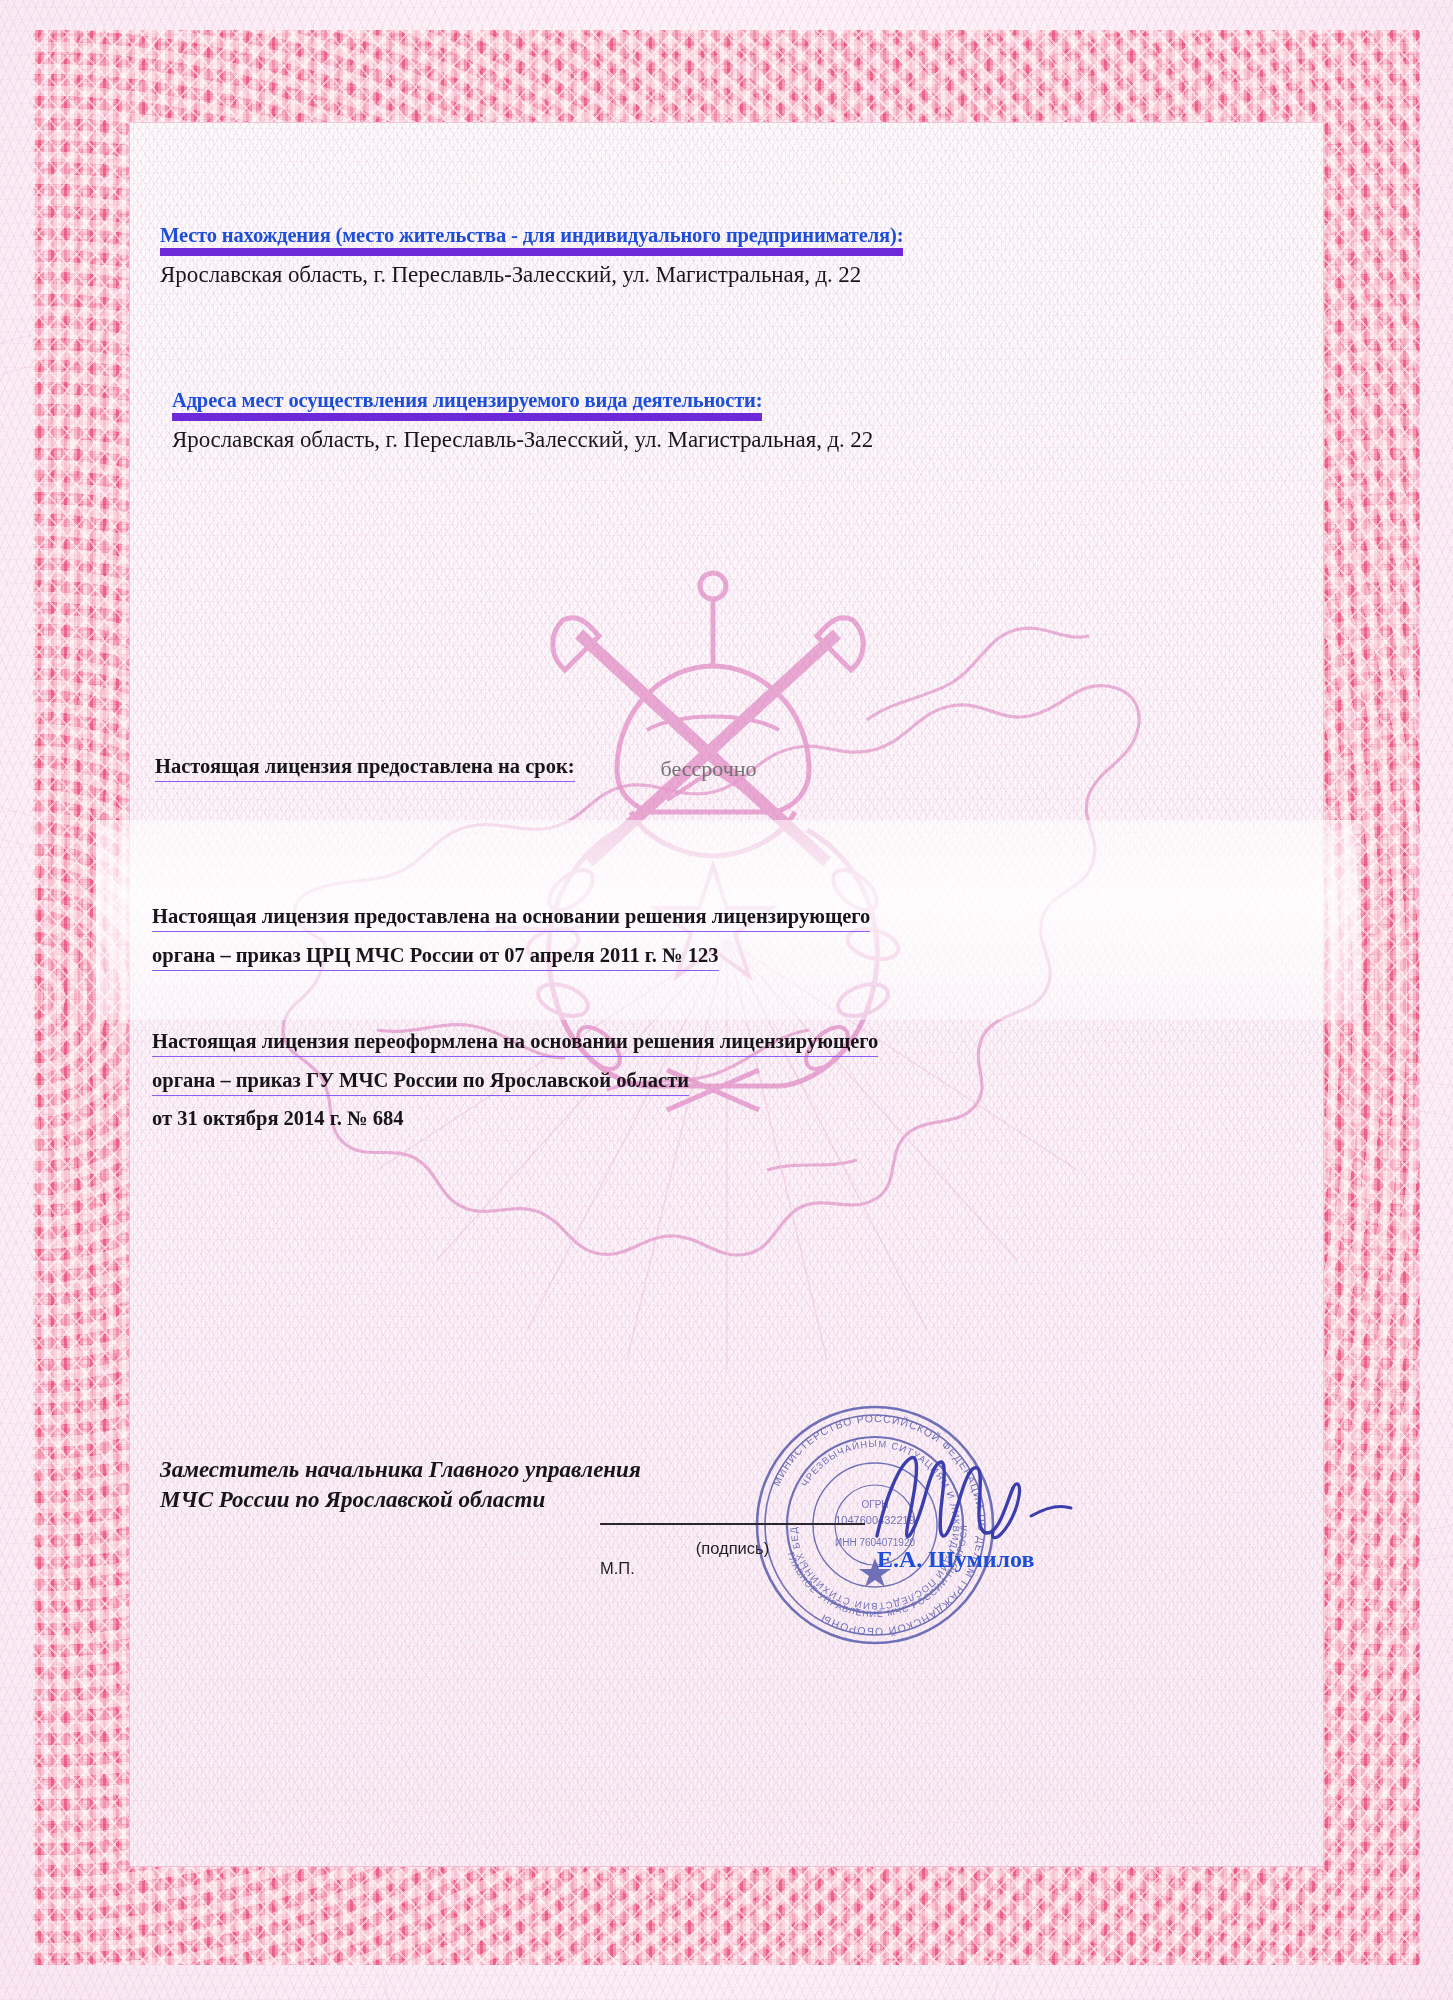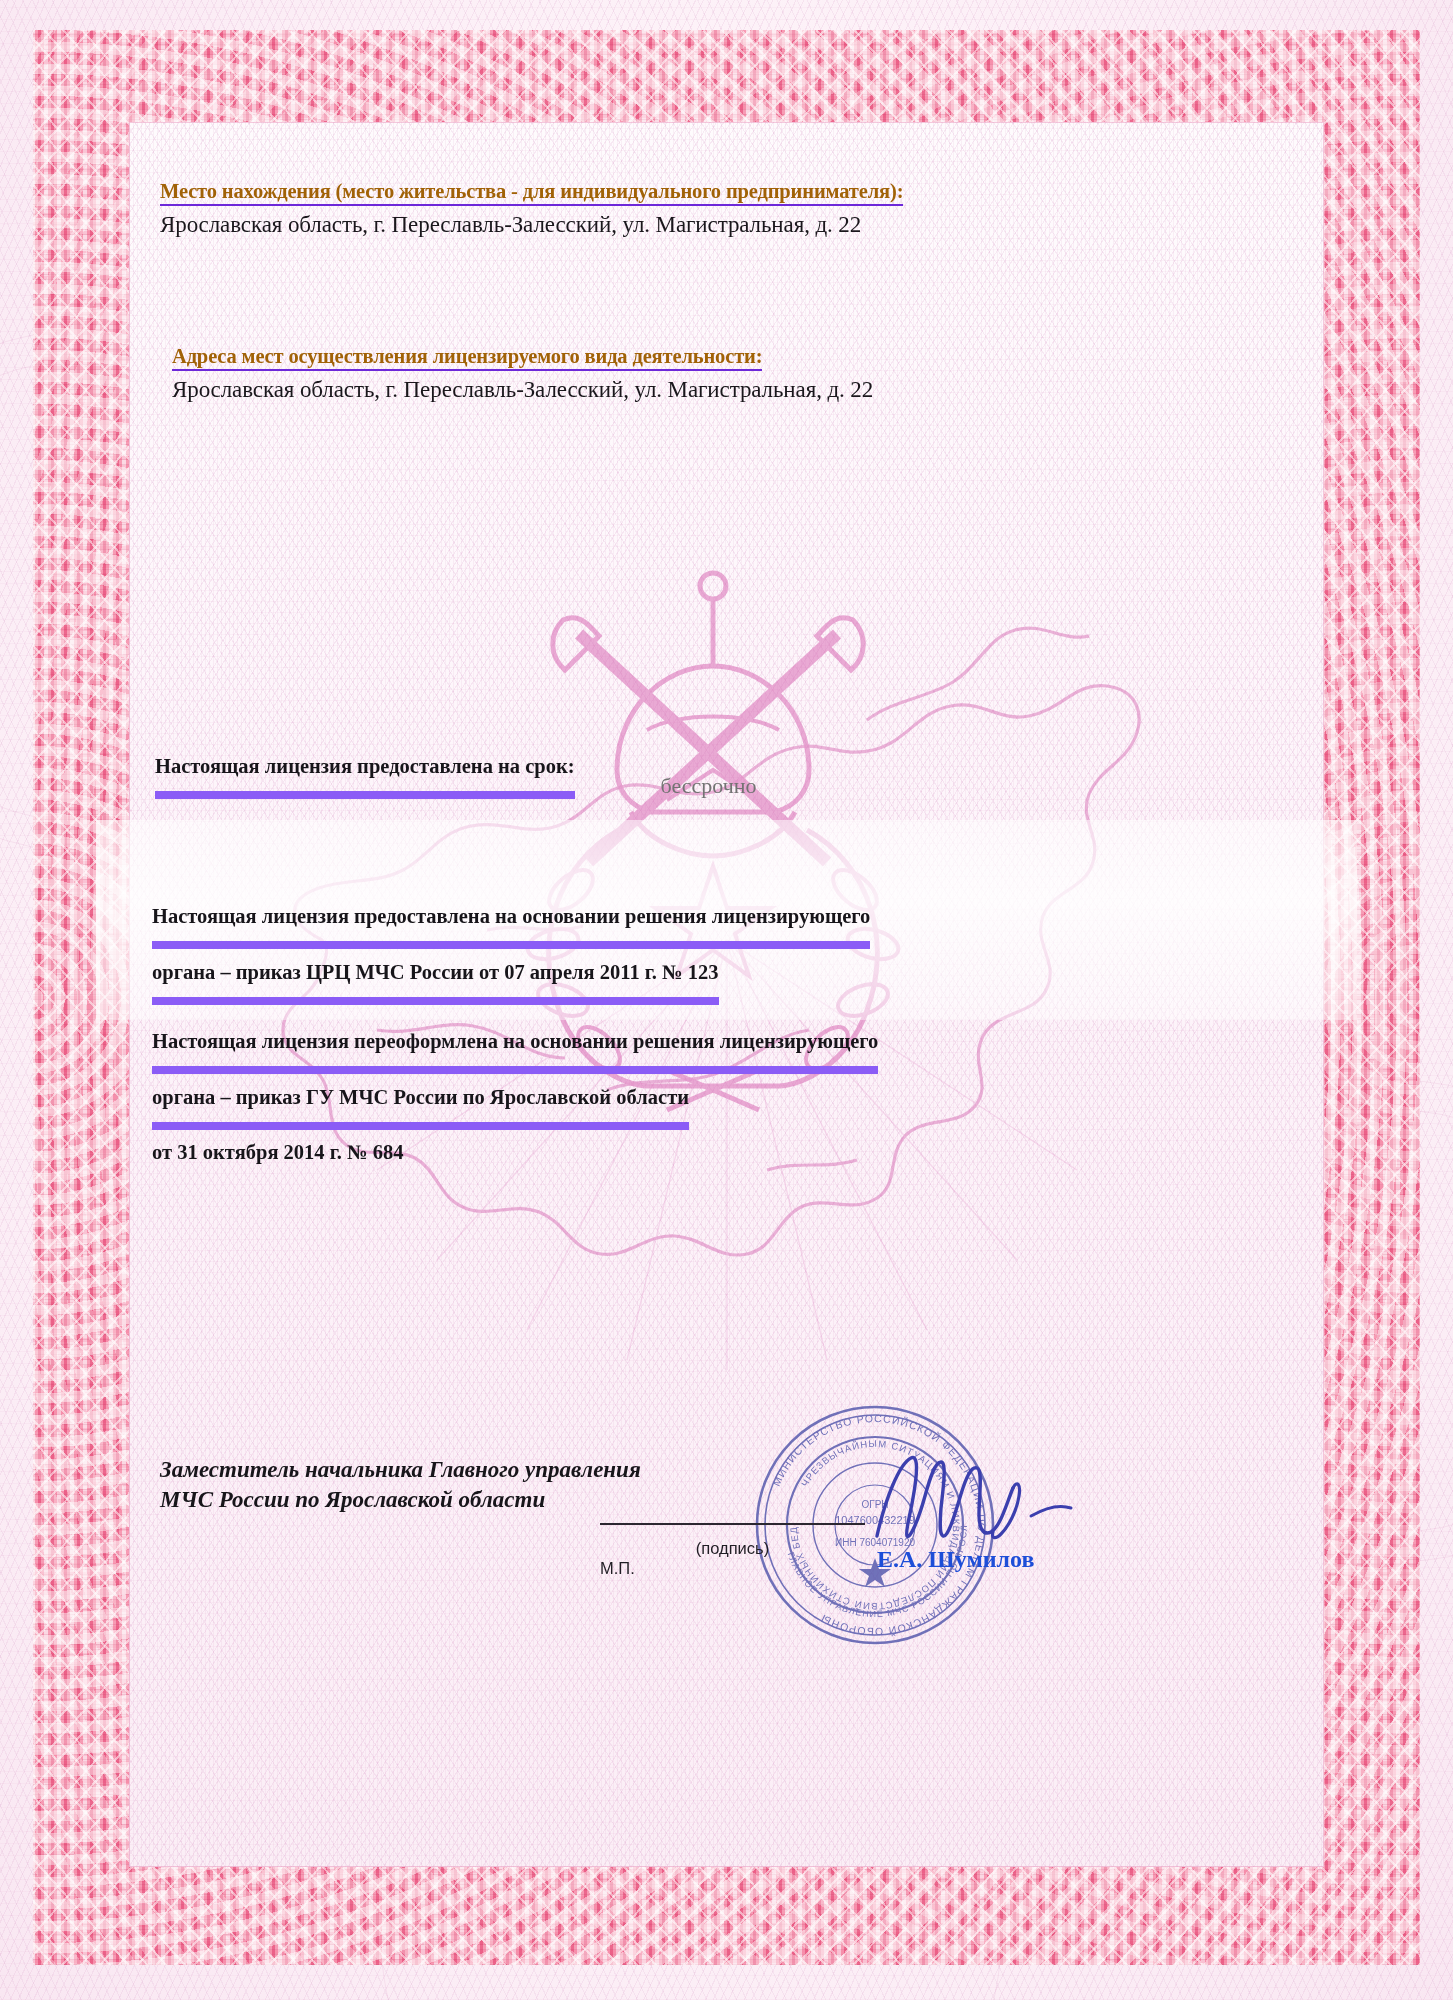--- a/index.html
+++ b/index.html
@@ -91,44 +91,45 @@
   }
 
   
   .content{position:absolute;left:0;top:0;right:0;bottom:0;}
 
   .block{position:absolute;}
 
   .hdr{
     font-weight:bold;
     font-size:20.5px;
-    color:#a16207;
+    color:#1d4ed8;
     letter-spacing:-.15px;
-    border-bottom:2px solid #6d28d9;
+    border-bottom:8px solid #6d28d9;
     display:inline-block;
     padding-bottom:1px;
     white-space:nowrap;
+    margin-top:44px;
   }
   .val{
     font-size:23px;
     color:#1a171c;
     letter-spacing:-.1px;
     margin-top:6px;
     white-space:nowrap;
   }
 
   .row-inline{display:flex;align-items:flex-end;white-space:nowrap;}
   .term-val{
     font-size:22px;color:#737373;margin-left:86px;
   }
 
   .ul-line{
-    border-bottom:8px solid #8b5cf6;
+    border-bottom:1px solid #8b5cf6;
     display:inline-block;
-    padding-bottom:13px;
+    padding-bottom:3px;
     white-space:nowrap;
     font-weight:bold;font-size:20.5px;color:#17151a;
   }
   .no-ul{
     display:inline-block;white-space:nowrap;
     font-weight:bold;font-size:20.5px;color:#17151a;
     padding-bottom:1px;
   }
 
   

